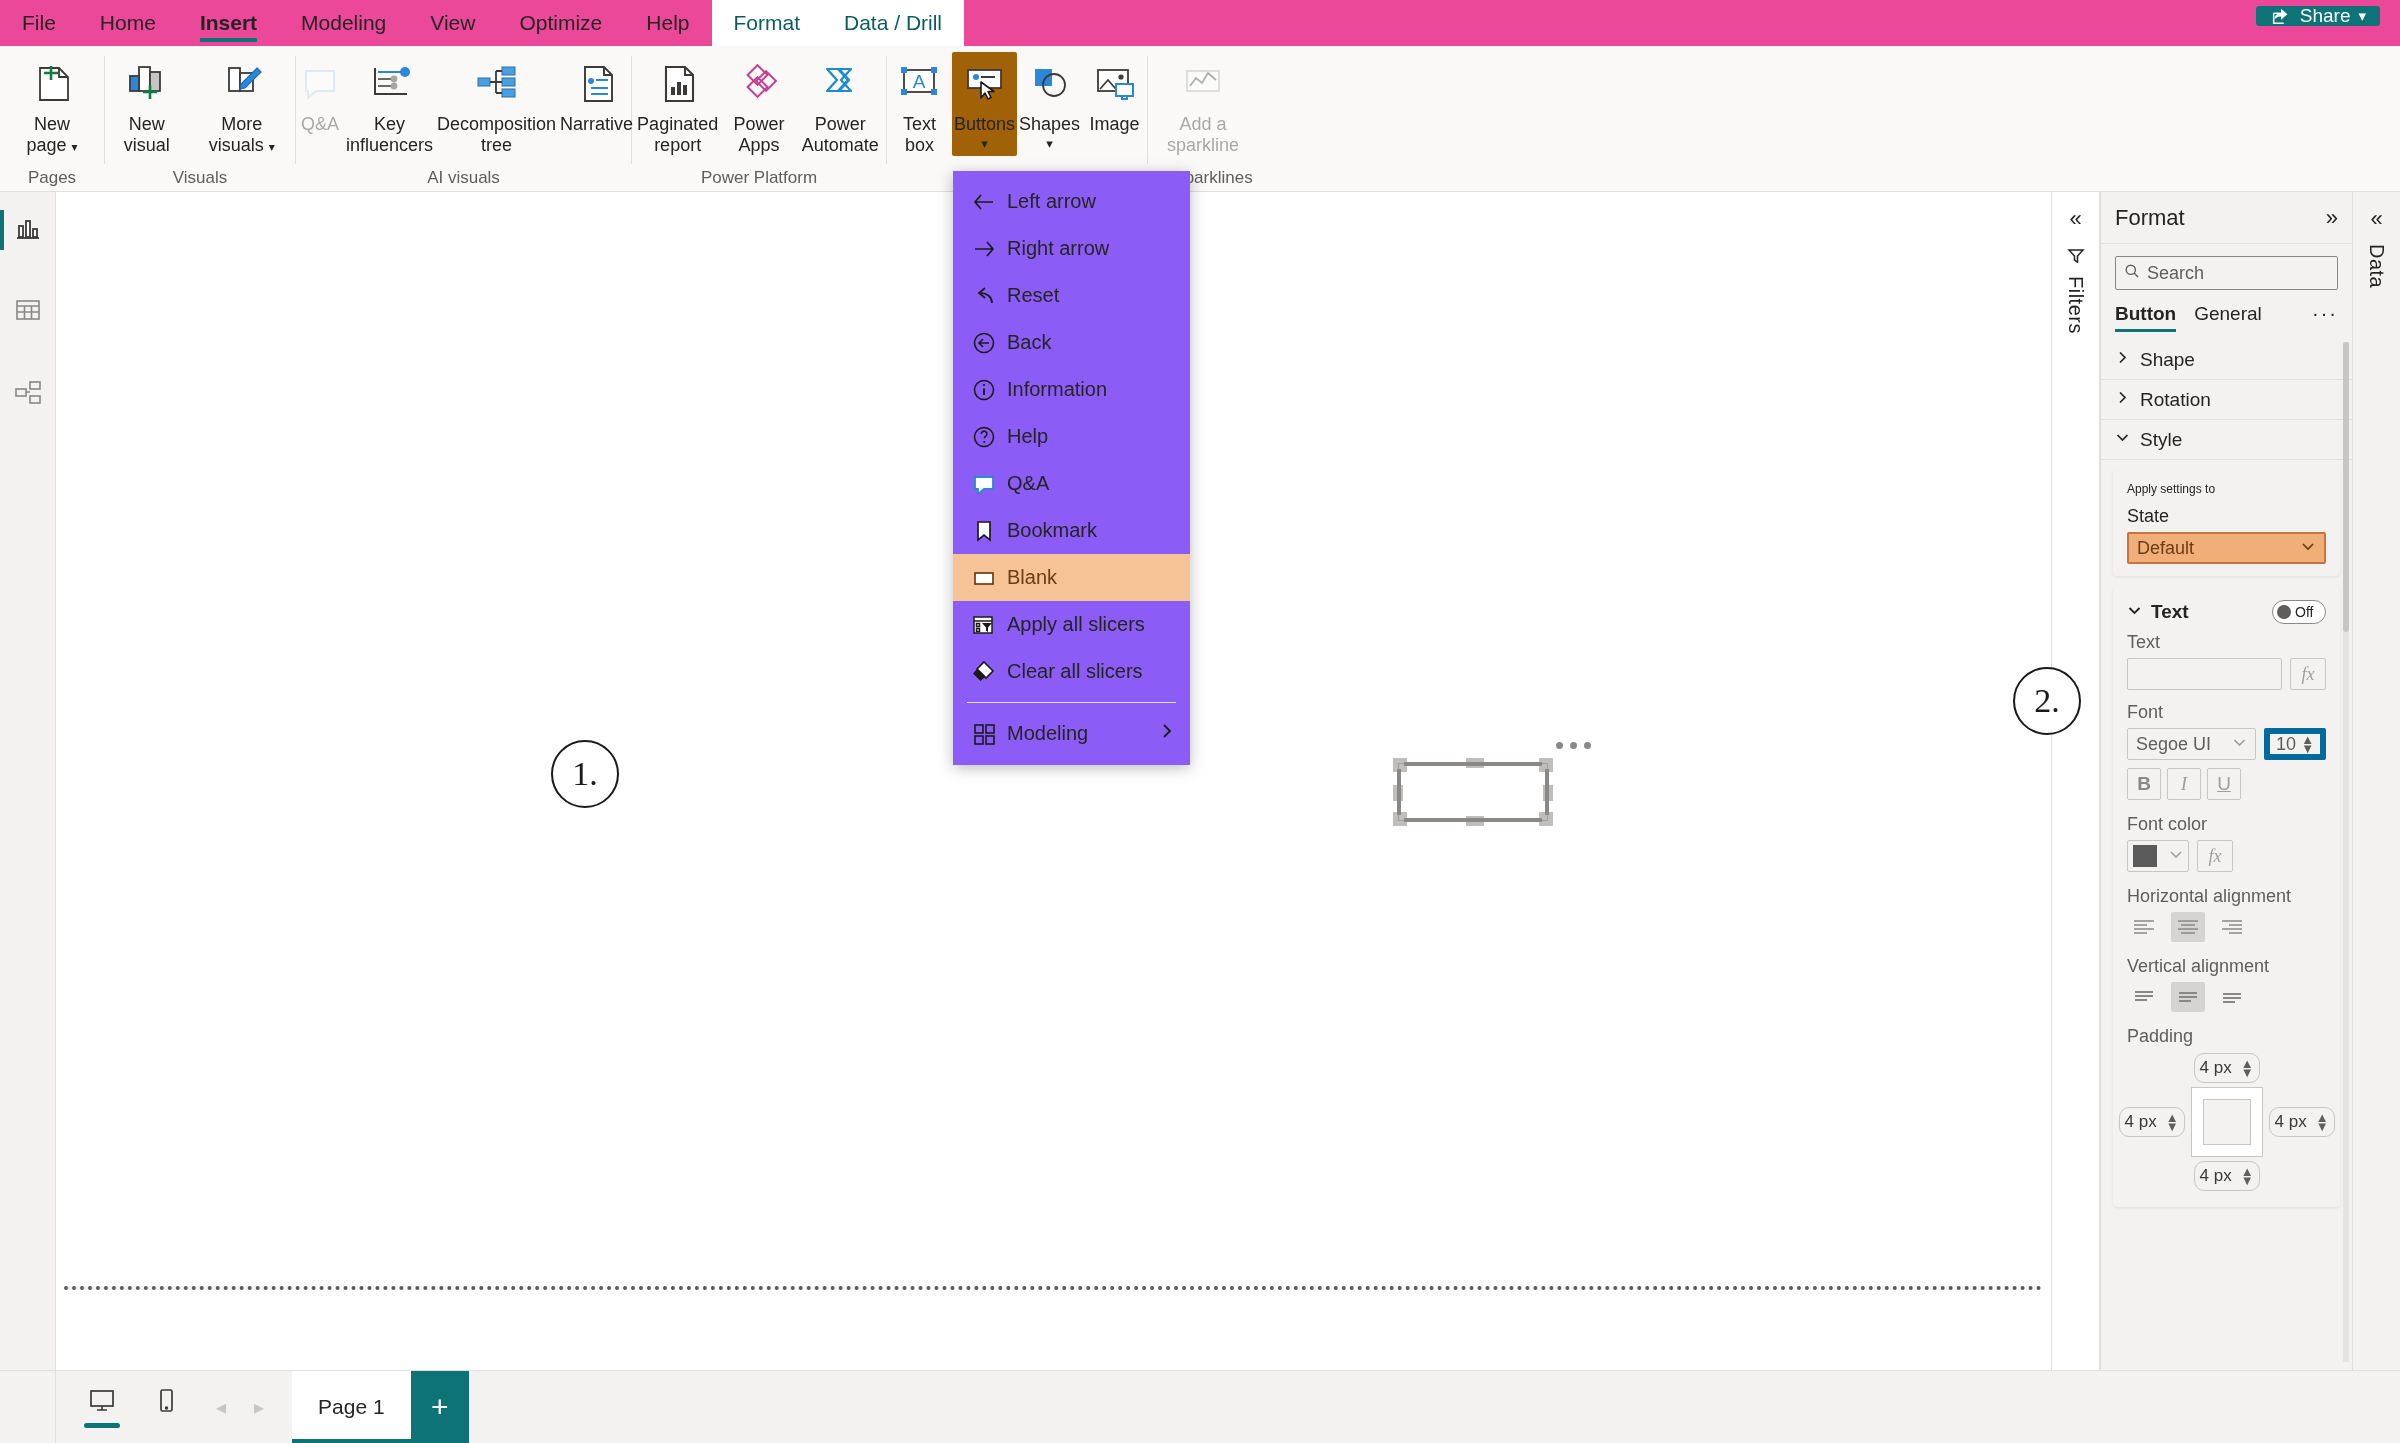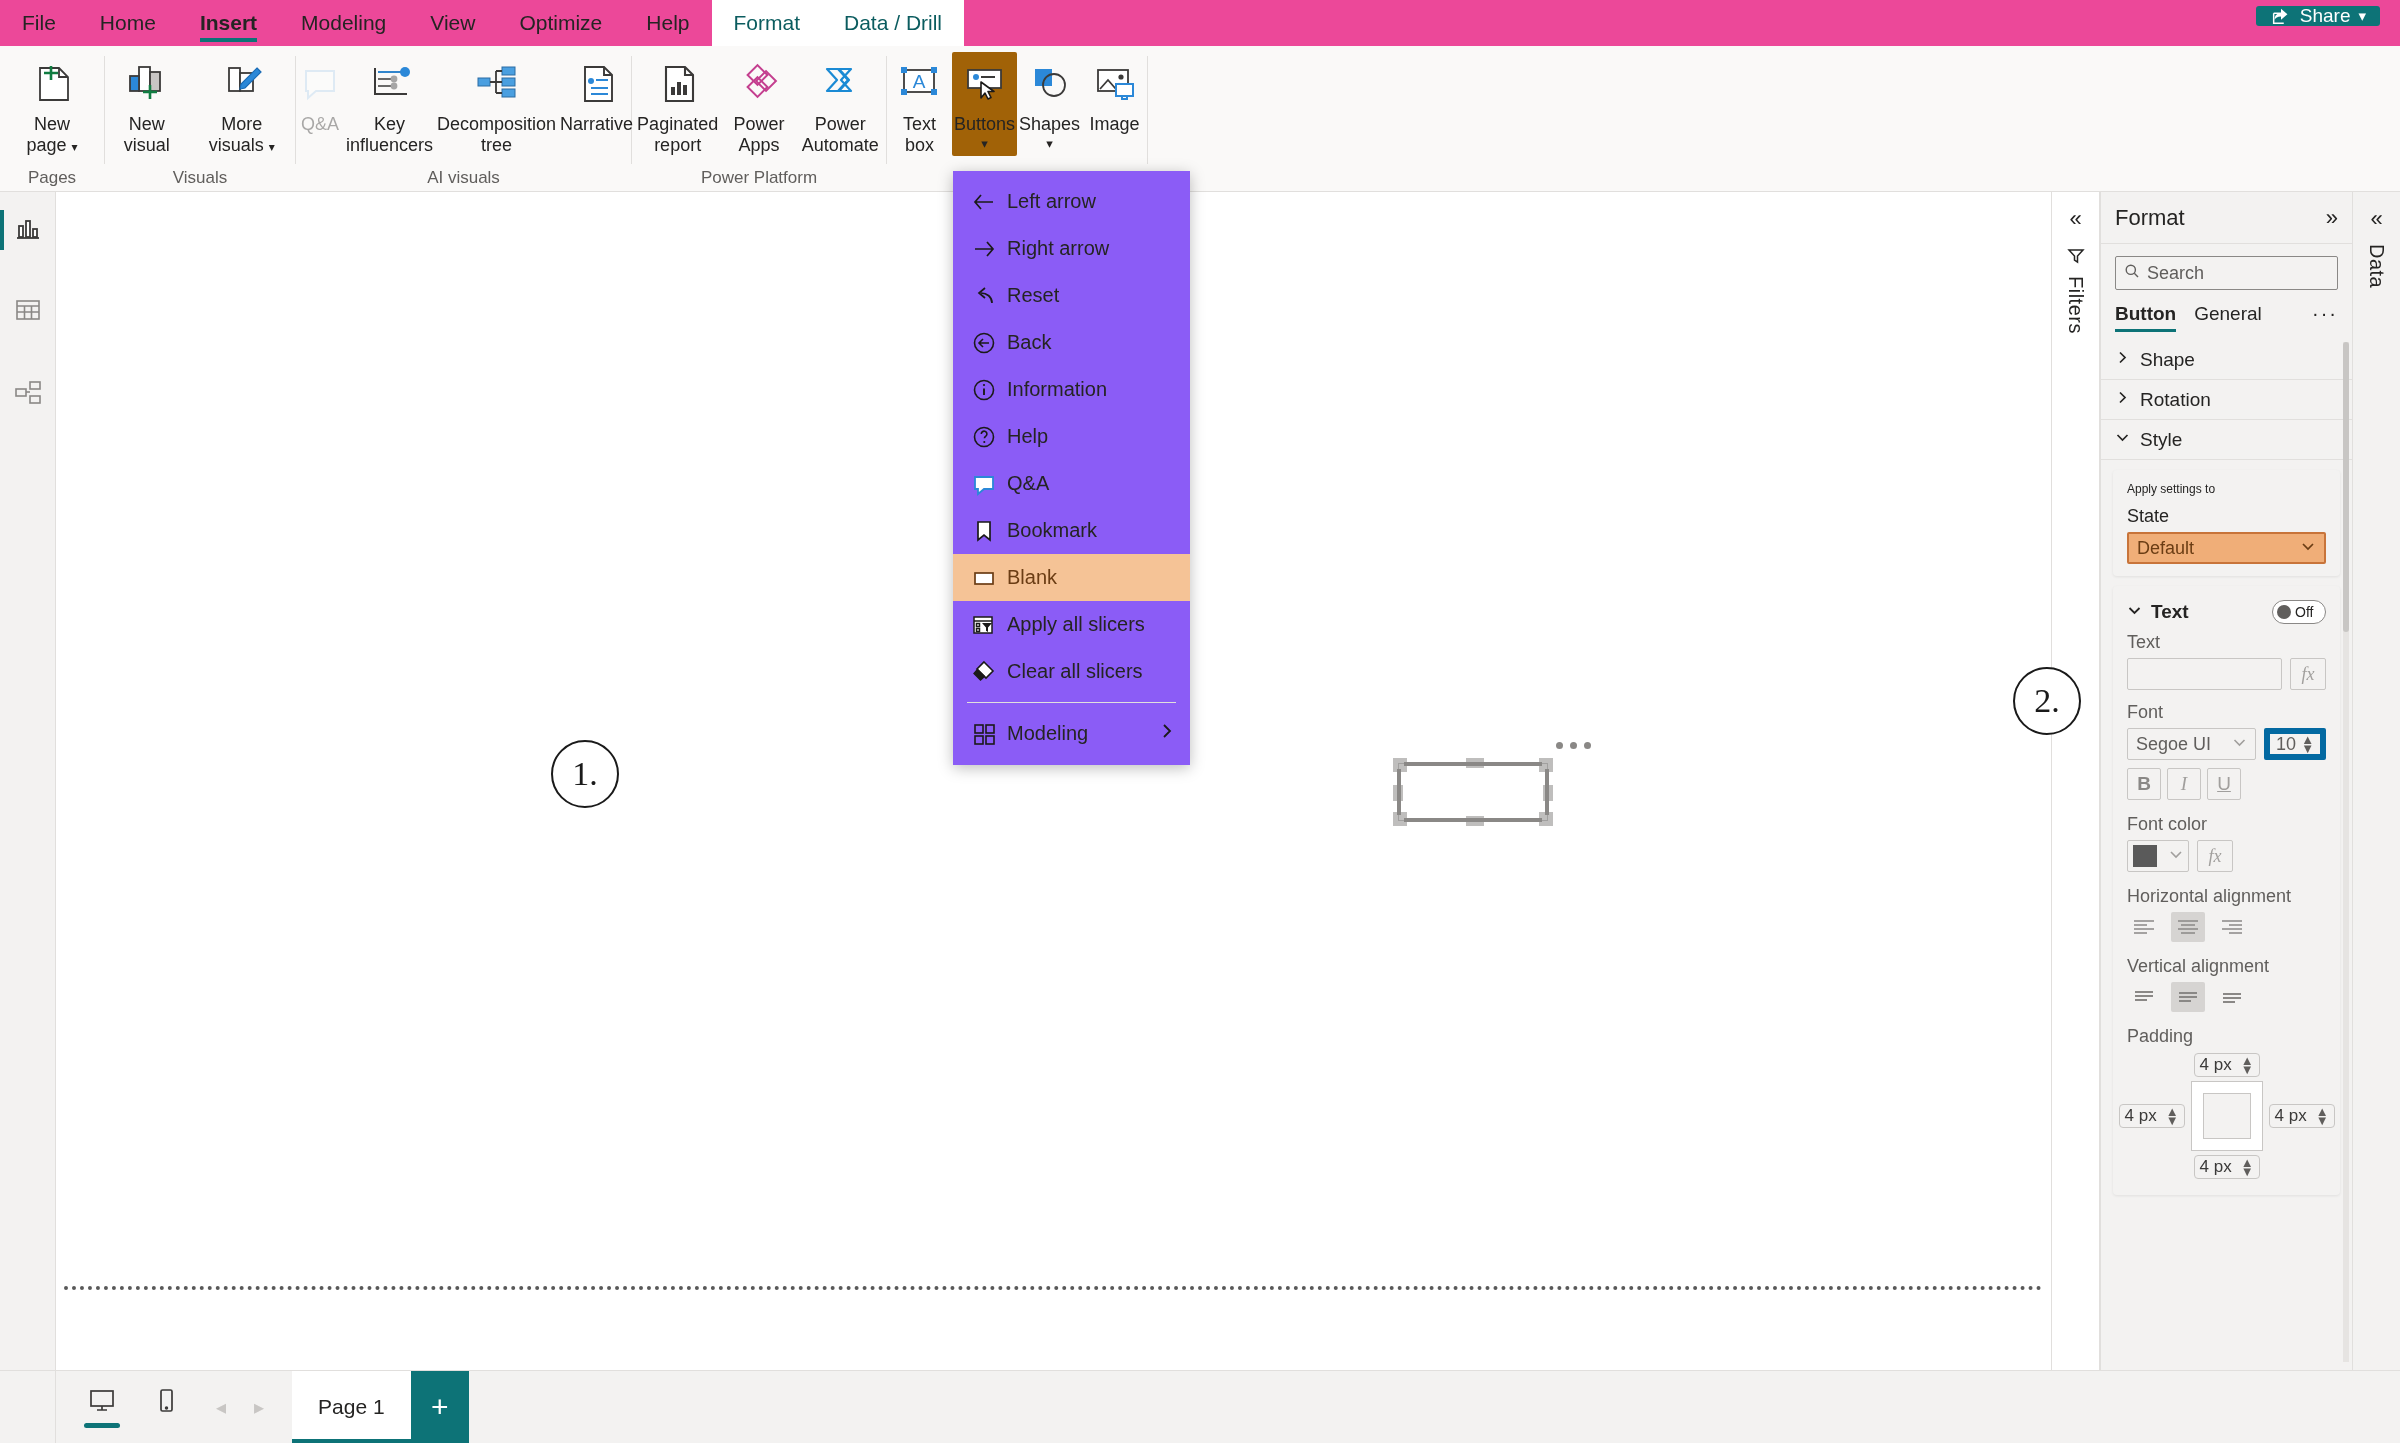--- a/index.html
+++ b/index.html
@@ -232,21 +232,21 @@
   .pad-wrap { margin-top: 6px; display: flex; flex-direction: column; align-items: center; gap: 4px; }
   .pad-mid { display: flex; align-items: center; gap: 6px; }
   .pad-box {
     width: 72px; height: 70px; border: 1px solid #c8c6c4; background: #fff; position: relative;
   }
   .pad-box::after {
     content: ""; position: absolute; left: 11px; right: 11px; top: 11px; bottom: 11px;
     border: 1px solid #c8c6c4; background: #f3f2f1;
   }
   .pad-spin {
-    height: 24px; width: 66px; border: 1px solid #c8c6c4; background: #f3f2f1; border-radius: 4px;
+    height: 30px; width: 66px; border: 1px solid #c8c6c4; background: #f3f2f1; border-radius: 10px;
     display: flex; align-items: center; justify-content: space-between; padding: 0 5px;
     font-size: 17px; color: #3b3a39;
   }
 
   
   .bottombar {
     position: absolute; left: 0; bottom: 0; width: 2400px; height: 73px;
     background: #f3f2f1; border-top: 1px solid #e1dfdd;
     display: flex; align-items: center;
   }
@@ -506,20 +506,34 @@
               <rect x="25" y="22" width="17" height="12" fill="#fff" stroke="#2b88d8" stroke-width="2"></rect>
               <path d="M31 34v3h5v-3" stroke="#2b88d8" stroke-width="2"></path>
             </svg>
           </span>
           <span class="cap">Image</span>
         </div>
       </div>
     </div>
     <div class="rgroup-sep"></div>
 
+    <div class="rgroup" style="width:130px;">
+      <div class="rgroup-items">
+        <div class="ritem wide disabled">
+          <span class="glyph">
+            <svg width="48" height="44" viewBox="0 0 48 44" fill="none">
+              <rect x="8" y="9" width="32" height="20" stroke="#a19f9d" stroke-width="1.6" fill="#fff"></rect>
+              <path d="M11 24l6-8 6 5 6-10 8 7" stroke="#3b3a39" stroke-width="1.8" fill="none"></path>
+            </svg>
+          </span>
+          <span class="cap">Add a<br>sparkline</span>
+        </div>
+      </div>
+      <div class="rgroup-label">Sparklines</div>
+    </div>
 
     <span class="ribbon-collapse">^</span>
   </div>
 
   <div class="leftrail">
     <div class="rail-item sel">
       <span>
         <svg width="30" height="30" viewBox="0 0 30 30" fill="none" stroke="#3b3a39" stroke-width="1.8">
           <path d="M4 25h22"></path>
             <rect x="6" y="13" width="4" height="11" fill="#fff"></rect>

